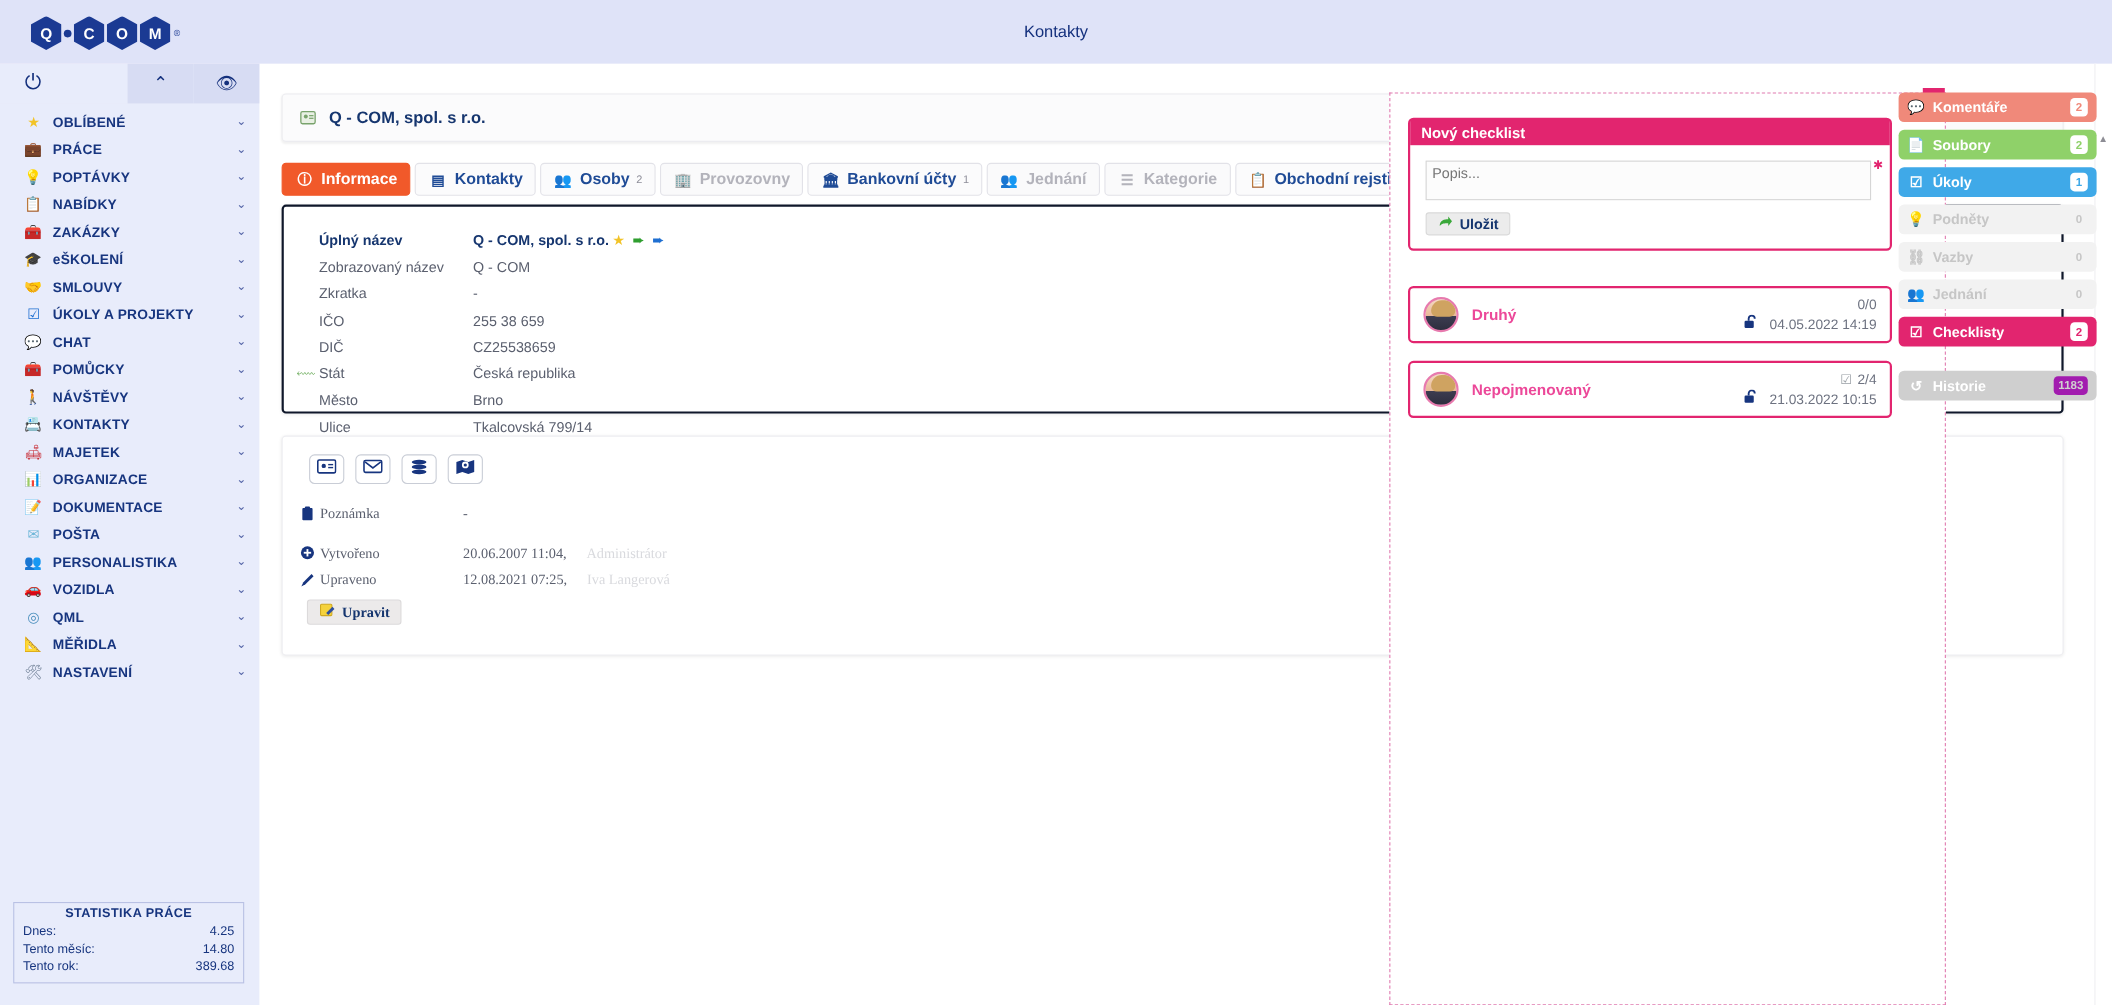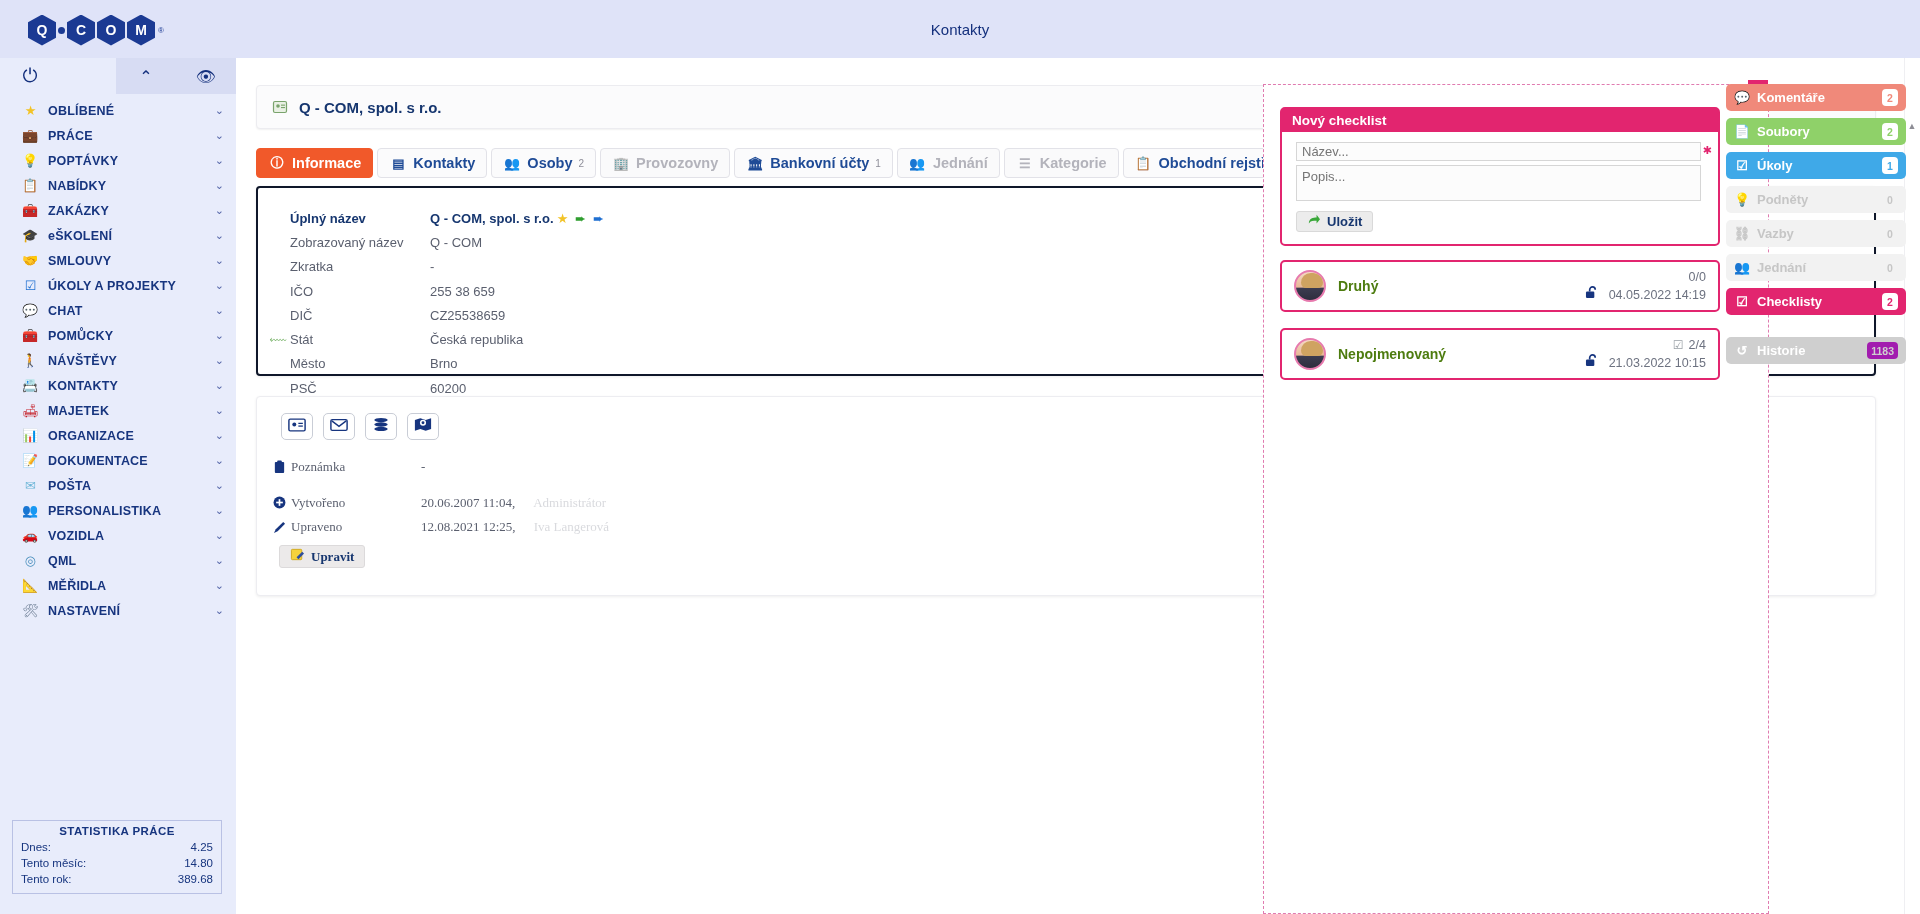--- a/index.html
+++ b/index.html
@@ -191,21 +191,21 @@
   .cl-avatar {
     width: 32px; height: 32px; border-radius: 50%;
     border: 2px solid #e77aae; overflow: hidden; flex: 0 0 32px;
     background: linear-gradient(180deg,#f4d9c4 0%, #e8b896 55%, #3c3c50 56%, #2e2e3f 100%);
     position: relative;
   }
   .cl-avatar::before {
     content:''; position:absolute; left:5px; top:1px; width:22px; height:15px;
     border-radius: 11px 11px 6px 6px; background:#cfa361;
   }
-  .cl-name { margin-left: 12px; font-size: 14px; font-weight: bold; color: #4d7c0f; }
+  .cl-name { margin-left: 12px; font-size: 14px; font-weight: bold; color: #ec4899; }
   .cl-right { margin-left: auto; text-align: right; font-size: 12.5px; color: #6d7280; line-height: 18px; }
   .cl-count { display: flex; justify-content: flex-end; align-items: center; gap: 5px; }
   .cl-date { display: flex; align-items: center; justify-content: flex-end; gap: 10px; }
   .lock-ico { color: #17357f; font-size: 13px; }
   
   #rightbar {
     position: absolute; right: 14px; top: 84px; width: 180px; z-index: 60;
   }
   .rb-item {
     height: 27px; margin-bottom: 7px; border-radius: 5px;
@@ -466,20 +466,25 @@
         </div>
         <div class="field-row">
           <span class="field-ico" style="color:#6fae5f">⬳</span>
           <span class="field-label">Stát</span>
           <span class="field-value">Česká republika</span>
         </div>
         <div class="field-row">
           <span class="field-ico" style="color:#6fae5f"></span>
           <span class="field-label">Město</span>
           <span class="field-value">Brno</span>
+        </div>
+        <div class="field-row">
+          <span class="field-ico" style="color:#6fae5f"></span>
+          <span class="field-label">Ulice</span>
+          <span class="field-value">Tkalcovská 799/14</span>
         </div>
         <div class="field-row">
           <span class="field-ico" style="color:#6fae5f"></span>
           <span class="field-label">PSČ</span>
           <span class="field-value">60200</span>
         </div>
       </div>
     <div id="card-logo">
       <div class="hexlogo" style="justify-content:center">
         <div class="hex">Q</div>
@@ -547,21 +552,21 @@
           <span class="field-value">20.06.2007 11:04,</span>
           <span class="faded" style="margin-left:18px">Administrátor</span>
         </div>
         <div class="field-row" style="height: 24.5px;">
           <span class="field-ico">
             <svg width="13" height="13" viewBox="0 0 14 14">
               <path d="M1 13 L3 9 L11 1 L13 3 L5 11 Z" fill="#17357f"></path>
             </svg>
           </span>
           <span class="field-label" style="width:130px">Upraveno</span>
-          <span class="field-value">12.08.2021 12:25,</span>
+          <span class="field-value">12.08.2021 07:25,</span>
           <span class="faded" style="margin-left:18px">Iva Langerová</span>
         </div>
       </div>
     <div id="edit-btn">
       <span>
         <svg width="15" height="15" viewBox="0 0 16 16">
             <rect x="1.5" y="2.5" width="11" height="11" rx="1" fill="#f5d23c" stroke="#cfa820" stroke-width="1"></rect>
             <path d="M7 11 L13 5 L15 7 L9 13 Z" fill="#2e4f9e"></path>
           </svg>
       </span>
@@ -569,21 +574,20 @@
     </div>
   </div>
 </div>
 
 <div id="overlay">
   <div id="overlay-close">✕</div>
 
   <div id="new-checklist">
     <div id="nc-header">Nový checklist</div>
     <div id="nc-body">
-      <input id="nc-name" type="text" placeholder="Název..." style="">
       <span id="nc-req">✱</span>
       <textarea id="nc-desc" placeholder="Popis..." style=""></textarea>
       <div id="nc-save">
         <span>
           <svg width="14" height="12" viewBox="0 0 16 14">
               <path d="M2 11 C2 5 7 4 11 4 L11 1 L15 6 L11 11 L11 8 C7 8 4 8 2 11 Z" fill="#3aa83a"></path>
             </svg>
         </span>
         <span>Uložit</span>
       </div>

